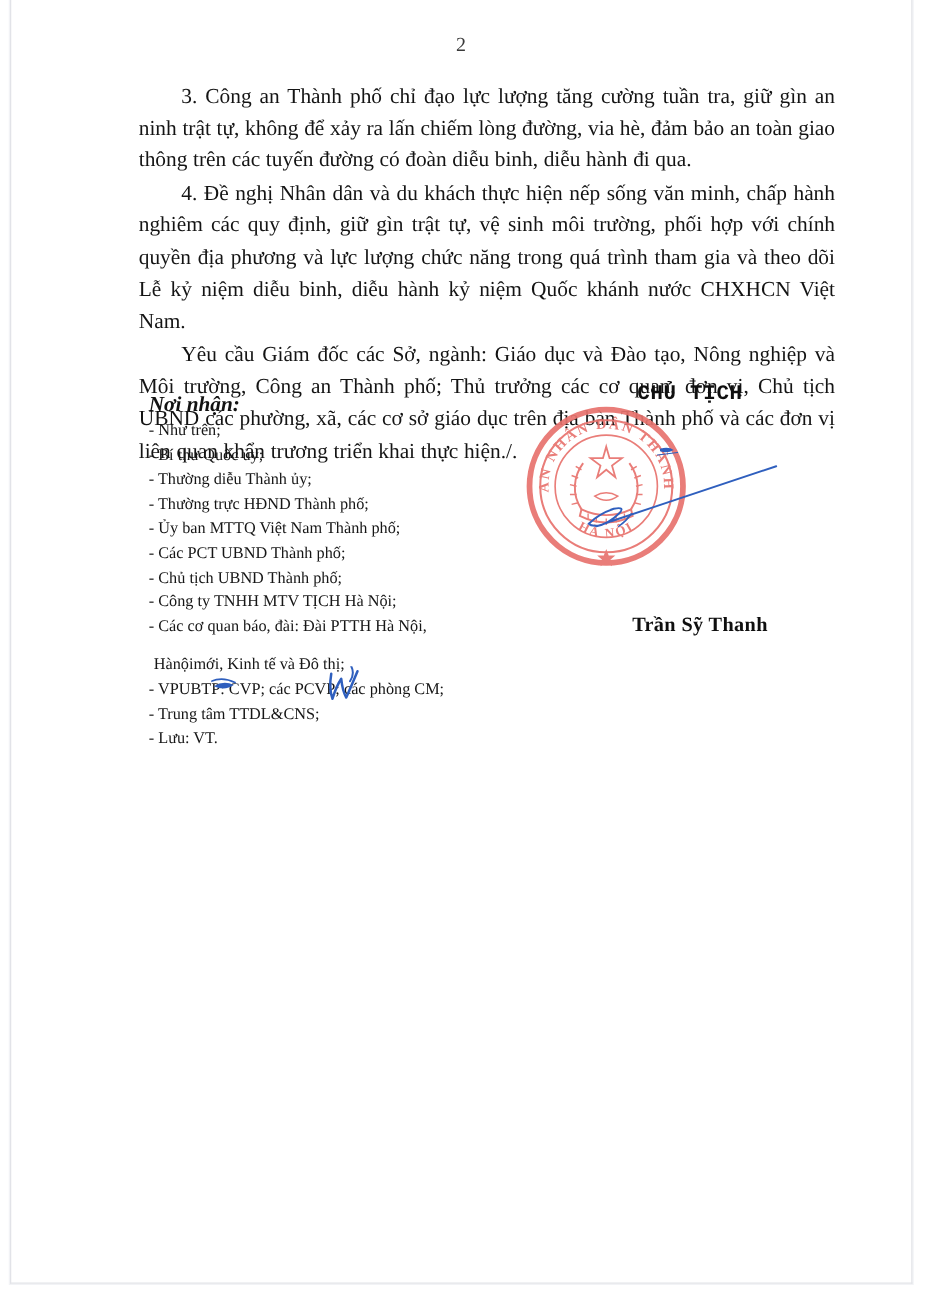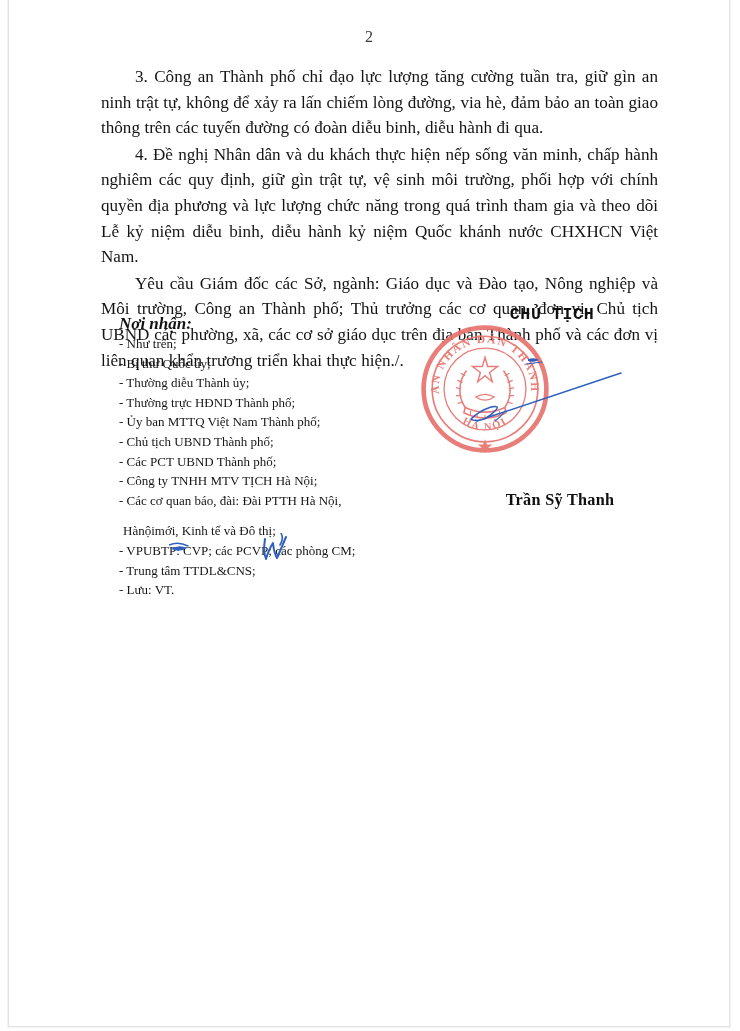--- a/index.html
+++ b/index.html
@@ -36,21 +36,21 @@
     width: 100%;
     text-align: center;
     font-size: 16px;
     color: #3a3a3a;
     letter-spacing: 0.2px;
   }
 
   
   .body-block {
     position: absolute;
-    left: 92px;
+    left: 102px;
     top: 64px;
     width: 557px;
   }
   .para {
     margin: 0 0 1px 0;
     font-size: 17.1px;
     line-height: 25.6px;
     text-align: justify;
     text-justify: inter-word;
     text-indent: 34px;
@@ -175,22 +175,22 @@
   <div class="lower-section">
 
     <div class="recipients">
       <div class="recipients-title">Nơi nhận:</div>
       <ul class="recipients-list">
         <li>- Như trên;</li>
         <li>- Bí thư Quốc ủy;</li>
         <li>- Thường diễu Thành ủy;</li>
         <li>- Thường trực HĐND Thành phố;</li>
         <li>- Ủy ban MTTQ Việt Nam Thành phố;</li>
+        <li>- Các PCT UBND Thành phố;</li>
         <li>- Chủ tịch UBND Thành phố;</li>
-        <li>- Các PCT UBND Thành phố;</li>
         <li>- Công ty TNHH MTV TỊCH Hà Nội;</li>
         <li>- Các cơ quan báo, đài: Đài PTTH Hà Nội,</li>
         <li class="cont">Hànộimới, Kinh tế và Đô thị;</li>
         <li>- VPUBTP: CVP; các PCVP; các phòng CM;</li>
         <li>- Trung tâm TTDL&amp;CNS;</li>
         <li>- Lưu: VT.</li>
       </ul>
     </div>
 
     <div class="signature-col">

